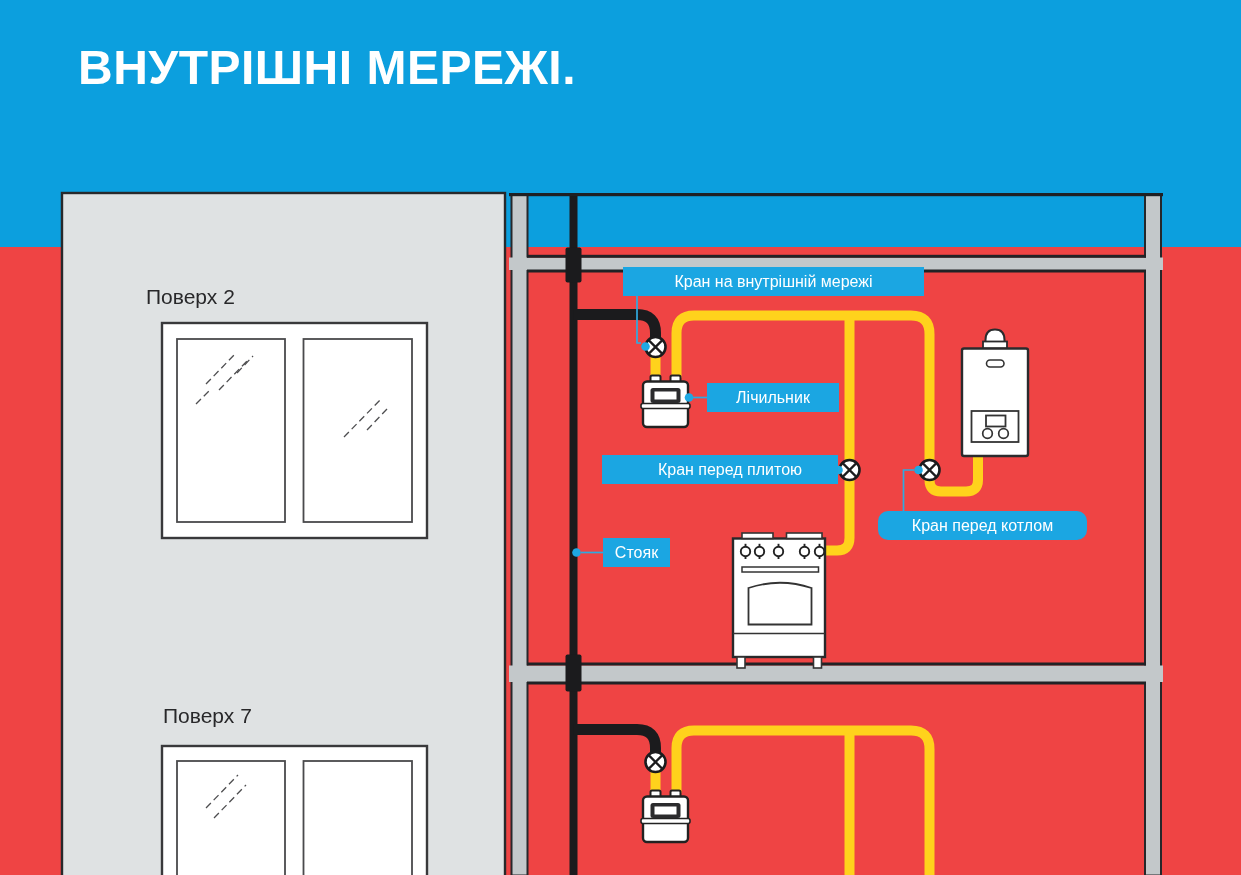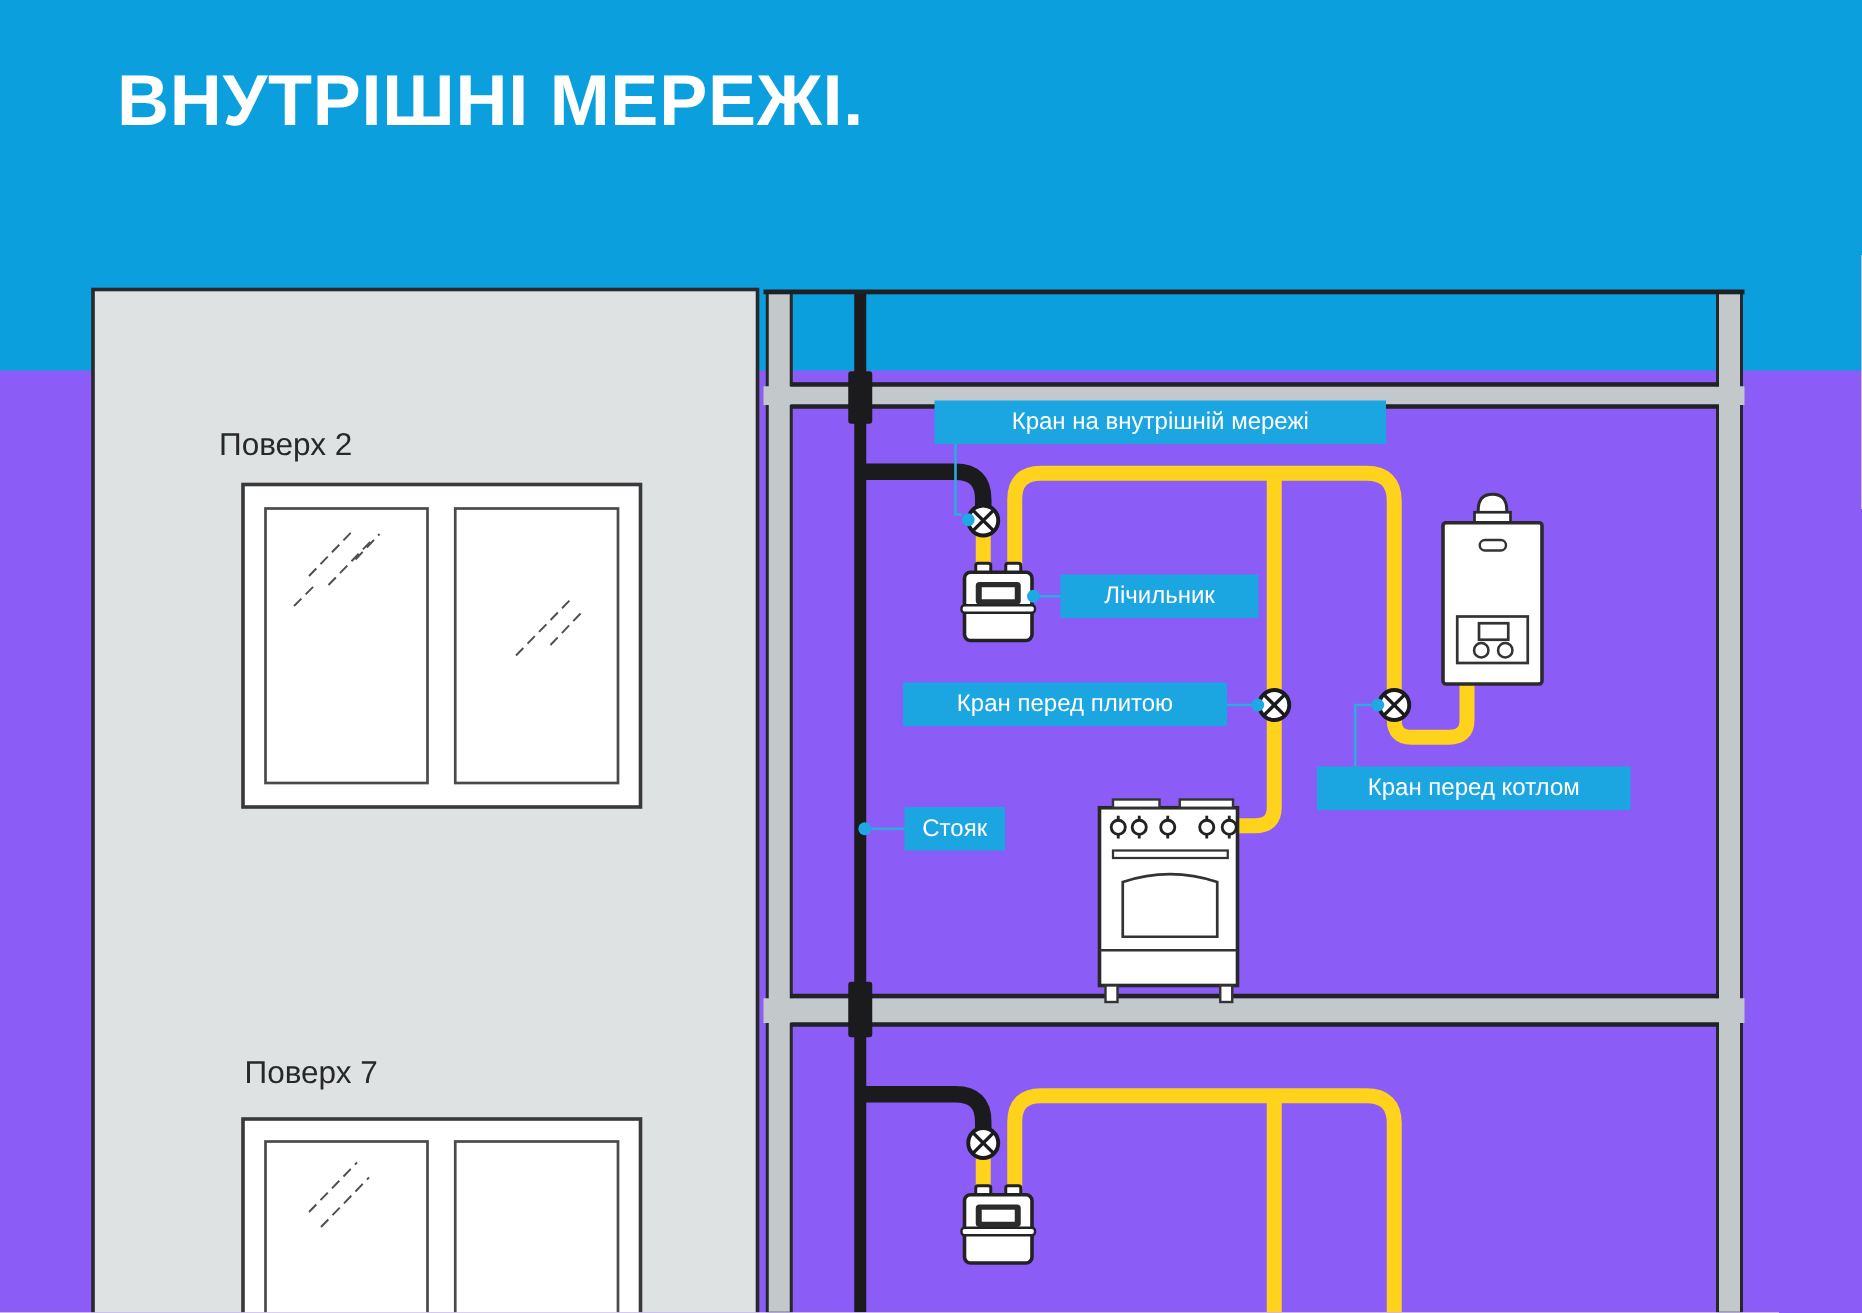--- a/index.html
+++ b/index.html
@@ -1,17 +1,17 @@
 <!DOCTYPE html>
 <html><head>
 <meta charset="utf-8">
 <style>
   html,body{margin:0;padding:0;background:#fff;}
   #scene{
-    position:relative;width:1241px;height:875px;overflow:hidden;background:#8b5cf6;
+    position:relative;width:1241px;height:875px;overflow:hidden;background:#ef4444;
     font-family:"Liberation Sans", sans-serif;
   }
   .abs{position:absolute;}
   #blue-band{left:0;top:0;width:1241px;height:247px;background:#0C9FDE;}
   #title{left:78px;top:40px;width:1140px;color:#ffffff;font-weight:bold;
          font-size:48px;line-height:56px;letter-spacing:0.5px;}
   .floor-label{color:#28282A;font-size:21px;line-height:24px;}
   #floor2-label{left:146px;top:285px;}
   #floor1-label{left:163px;top:704px;}
   .tag{background:#1BA6E2;color:#ffffff;font-size:16px;line-height:29px;
@@ -186,17 +186,17 @@
       <circle cx="918.5" cy="470" r="4.3"></circle>
       <circle cx="576.5" cy="552.5" r="4.3"></circle>
     </g>
   </svg>
 
   <div class="abs floor-label" id="floor2-label">Поверх 2</div>
   <div class="abs floor-label" id="floor1-label">Поверх 7</div>
 
   <div class="abs tag" style="left:623px;top:267px;width:301px;">Кран на внутрішній мережі</div>
   <div class="abs tag" style="left:707px;top:383px;width:132px;">Лічильник</div>
-  <div class="abs tag" style="left:602px;top:455px;width:216px;">Кран перед плитою</div>
-  <div class="abs tag" style="left:878px;top:511px;width:209px;">Кран перед котлом</div>
+  <div class="abs tag" style="left:602px;top:455px;width:216px;padding-left:20px;">Кран перед плитою</div>
+  <div class="abs tag" style="left:878px;top:511px;width:209px;border-radius:10px;">Кран перед котлом</div>
   <div class="abs tag" style="left:603px;top:538px;width:67px;">Стояк</div>
 
 </div>
 
 </body></html>

